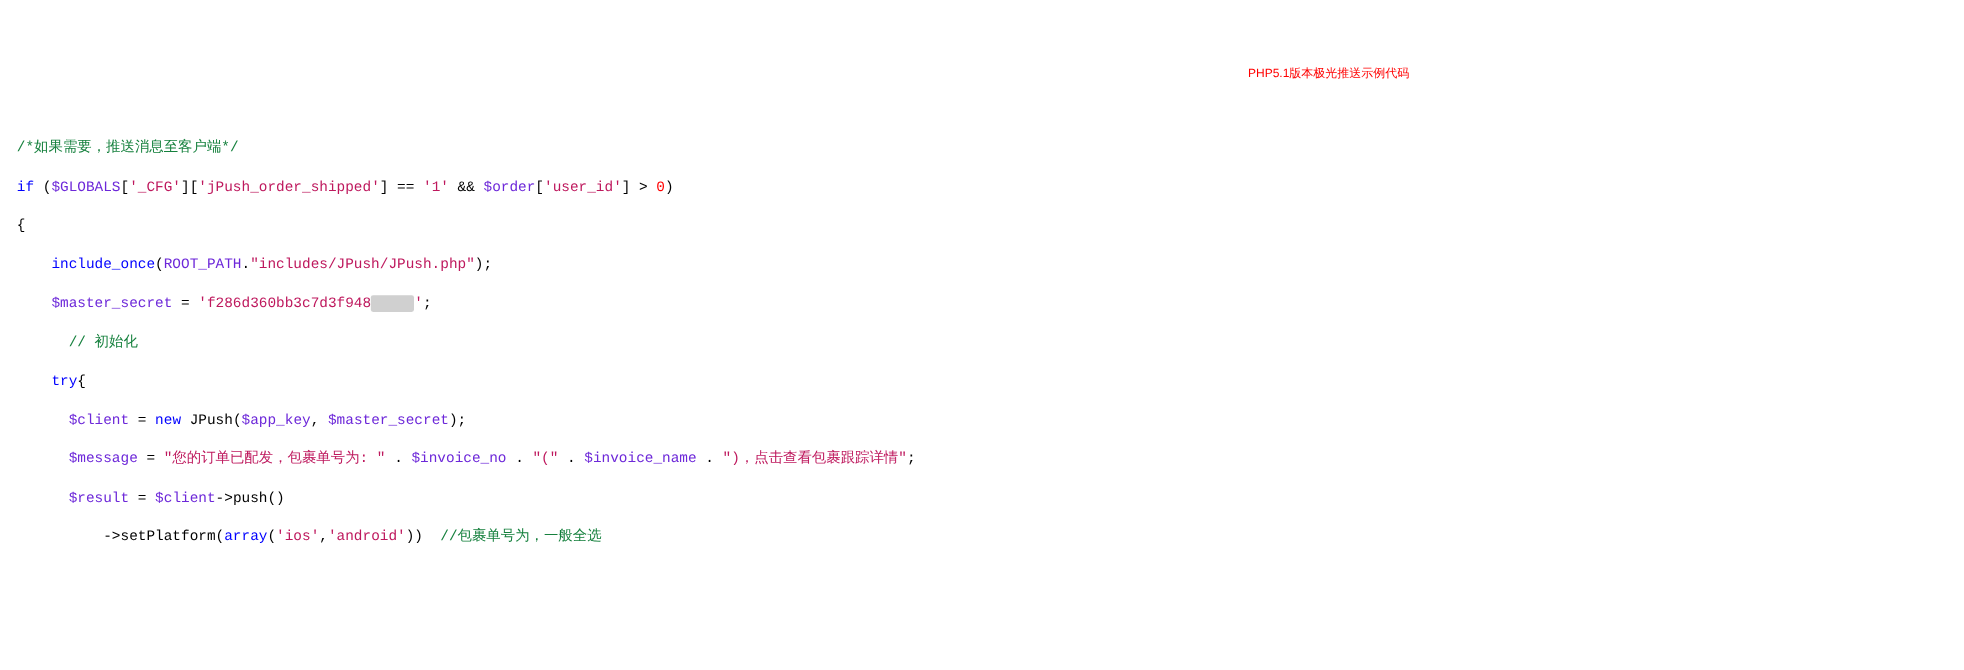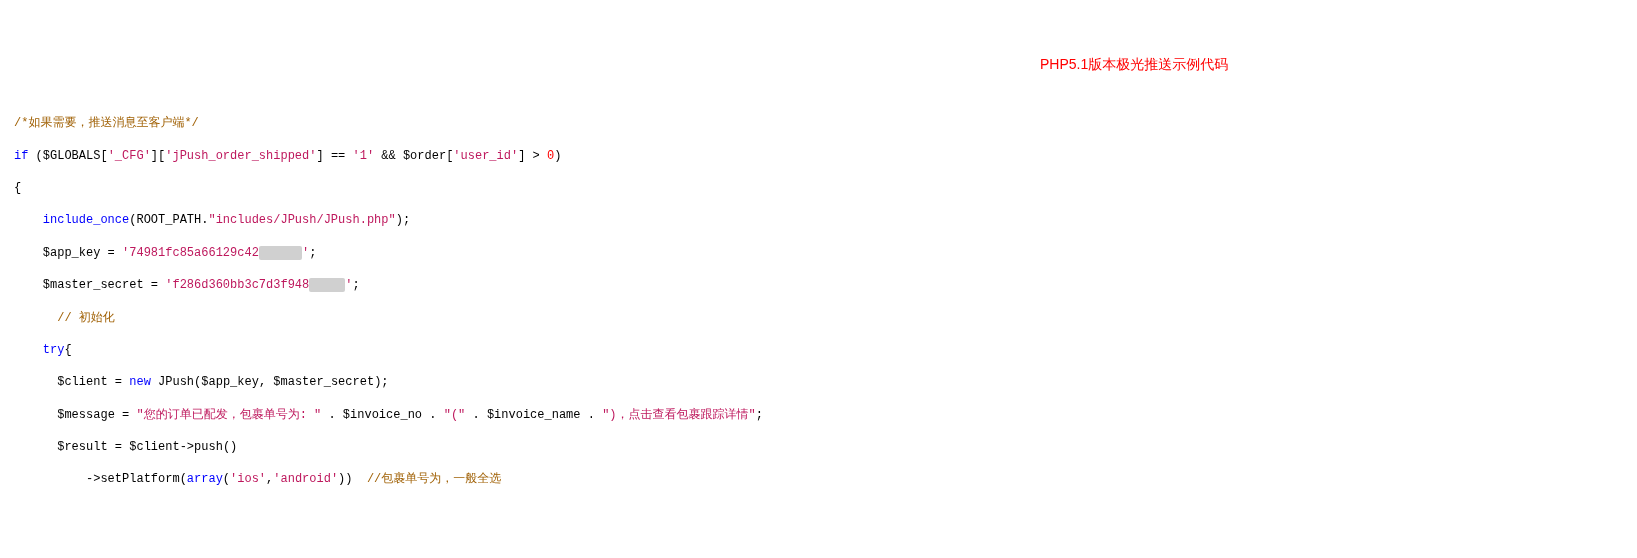--- a/index.html
+++ b/index.html
@@ -11,29 +11,29 @@
       line-height: 1.35;
       position: relative;
     }
     .editor {
       padding: 2px 0 2px 4px;
     }
     .line {
       padding-left: 10px;
       min-height: 16px;
     }
-    .comment { color: #a16207; }
+    .comment { color: #15803d; }
     .keyword { color: #0000ff; margin-top: 12px; }
     .string { color: #be185d; }
-    .variable { color: #000000; }
+    .variable { color: #6d28d9; }
     .number { color: #ff0000; }
     .annotation-red {
       position: absolute;
       color: #ff0000;
-      font-size: 14px;
+      font-size: 10px;
       font-family: 'Microsoft YaHei', sans-serif;
       top: 55px;
       left: 1040px;
       text-align: right;
     }
     .redacted {
       background: #d0d0d0;
       color: transparent;
       border-radius: 2px;
     }
@@ -43,21 +43,20 @@
 
 
 
 <div class="annotation-red">PHP5.1版本极光推送示例代码</div>
 
 <div class="editor">
 <div class="line"><span class="comment">/*如果需要，推送消息至客户端*/</span></div>
 <div class="line"><span class="keyword">if</span> (<span class="variable">$GLOBALS</span>[<span class="string">'_CFG'</span>][<span class="string">'jPush_order_shipped'</span>]<span> == </span><span class="string">'1'</span><span> &amp;&amp; </span><span class="variable">$order</span>[<span class="string">'user_id'</span>]<span> &gt; </span><span class="number">0</span>)</div>
 <div class="line"><span>{</span></div>
 <div class="line">    <span class="keyword">include_once</span>(<span class="variable">ROOT_PATH</span>.<span class="string">"includes/JPush/JPush.php"</span>);</div>
-<div class="line">    <span class="variable">$app_key</span><span> = </span><span class="string">'74981fc85a66129c42</span><span class="redacted">      </span><span class="string">'</span>;</div>
 <div class="line">    <span class="variable">$master_secret</span><span> = </span><span class="string">'f286d360bb3c7d3f948</span><span class="redacted">     </span><span class="string">'</span>;</div>
 <div class="line">      <span class="comment">// 初始化</span></div>
 <div class="line">    <span class="keyword">try</span><span>{</span></div>
 <div class="line">      <span class="variable">$client</span> = <span class="keyword">new</span> <span>JPush</span>(<span class="variable">$app_key</span>, <span class="variable">$master_secret</span>);</div>
 <div class="line">      <span class="variable">$message</span> = <span class="string">"您的订单已配发，包裹单号为: "</span> . <span class="variable">$invoice_no</span> . <span class="string">"("</span> . <span class="variable">$invoice_name</span> . <span class="string">")，点击查看包裹跟踪详情"</span>;</div>
 <div class="line">      <span class="variable">$result</span> = <span class="variable">$client</span>-&gt;<span>push</span>()</div>
 <div class="line">          -&gt;<span>setPlatform</span>(<span class="keyword">array</span>(<span class="string">'ios'</span>,<span class="string">'android'</span>))  <span class="comment">//包裹单号为，一般全选</span></div>
 
 
 

